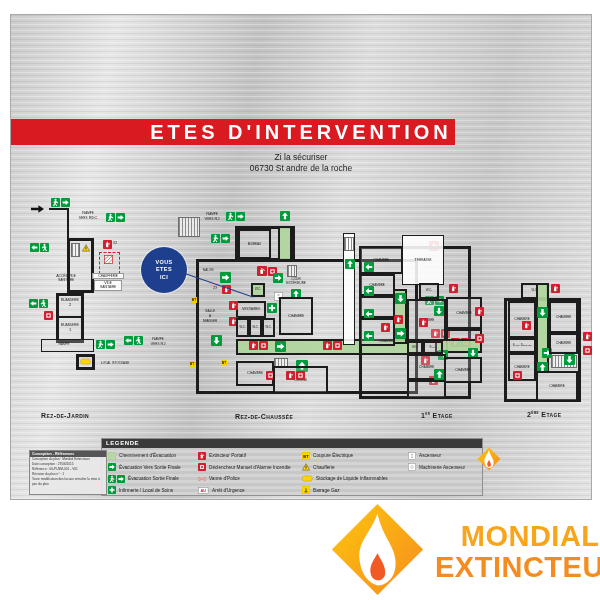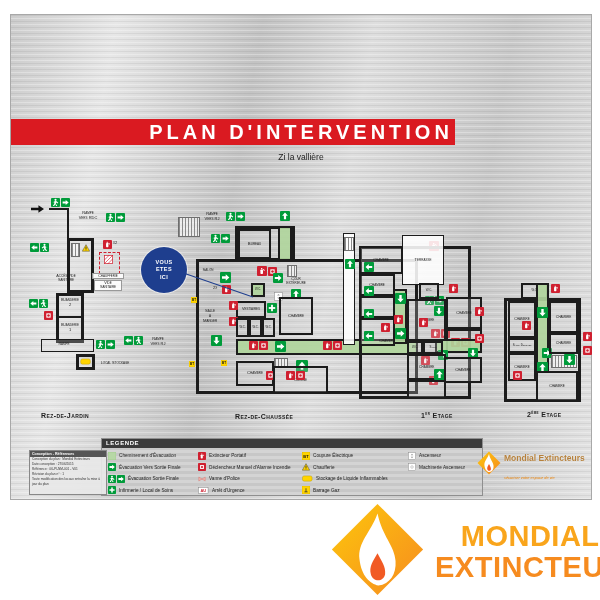--- a/index.html
+++ b/index.html
@@ -56,23 +56,24 @@
   .logo-big .lt{text-align:center;}
   .logo-big .l1{font-size:29px;font-weight:bold;color:#f9a51c;line-height:31px;letter-spacing:.5px;}
   .logo-big .l2{font-size:29px;font-weight:bold;color:#f68b1f;line-height:31px;letter-spacing:.5px;}
 </style>
 </head>
 <body>
 
 <div class="page">
   <div class="plate">
     <div class="banner"></div>
-    <div class="banner-title">PLAN D'INTERVENTION</div>
+    <div class="banner-title">ETES D'INTERVENTION</div>
     <div class="address">
-      <div>Zi la vallière</div>
+      <div>Zi la sécuriser</div>
+      <div>06730 St andre de la roche</div>
     </div>
 
     <div id="floors" style="position:absolute;left:0;top:0;width:100%;height:100%;">
         <div class="floor" style="left: 18px; top: 181px; width: 165px; height: 225px;">
           <div class="wall" style="left: 20px; top: 12px; width: 20px; height: 2px;"></div>
           <div class="wall" style="left: 38px; top: 12px; width: 2px; height: 30px;"></div>
           <div class="ic" style="left: 2px; top: 9px; width: 13px; height: 8px;">
             <svg viewBox="0 0 14 8">
               <path d="M0 2.6h8V0l6 4-6 4V5.4H0z" fill="#111"></path>
             </svg>
@@ -977,24 +978,20 @@
             <defs>
               <linearGradient id="fg1" x1="0" y1="0" x2="1" y2="1">
                 <stop offset="0" stop-color="#fdc70c"></stop>
                 <stop offset="1" stop-color="#f68b1f"></stop>
               </linearGradient>
             </defs>
             <polygon points="50,2 98,50 50,98 2,50" fill="url(#fg1)"></polygon>
             <path d="M50 12 C43 32 29 42 31 60 C33 78 42 86 51 88 C63 86 70 76 69 62 C68 46 55 36 50 12 Z" fill="#fff"></path>
             <path d="M50 54 C45 63 41 68 43 76 C45 84 56 85 58 76 C59 68 54 62 50 54 Z" fill="#f15a24"></path>
           </svg></span>
-      <span>
-        <span class="nm">Mondial Extincteurs</span><br>
-        <span class="tg">sécuriser votre espace de vie</span>
-      </span>
     </div>
   </div>
 
   <div class="logo-big">
     <span id="flame-big"><svg width="95" height="95" viewBox="0 0 100 100">
           <defs>
             <linearGradient id="fg2" x1="0" y1="0" x2="1" y2="1">
               <stop offset="0" stop-color="#fdc70c"></stop>
               <stop offset="1" stop-color="#f68b1f"></stop>
             </linearGradient>

